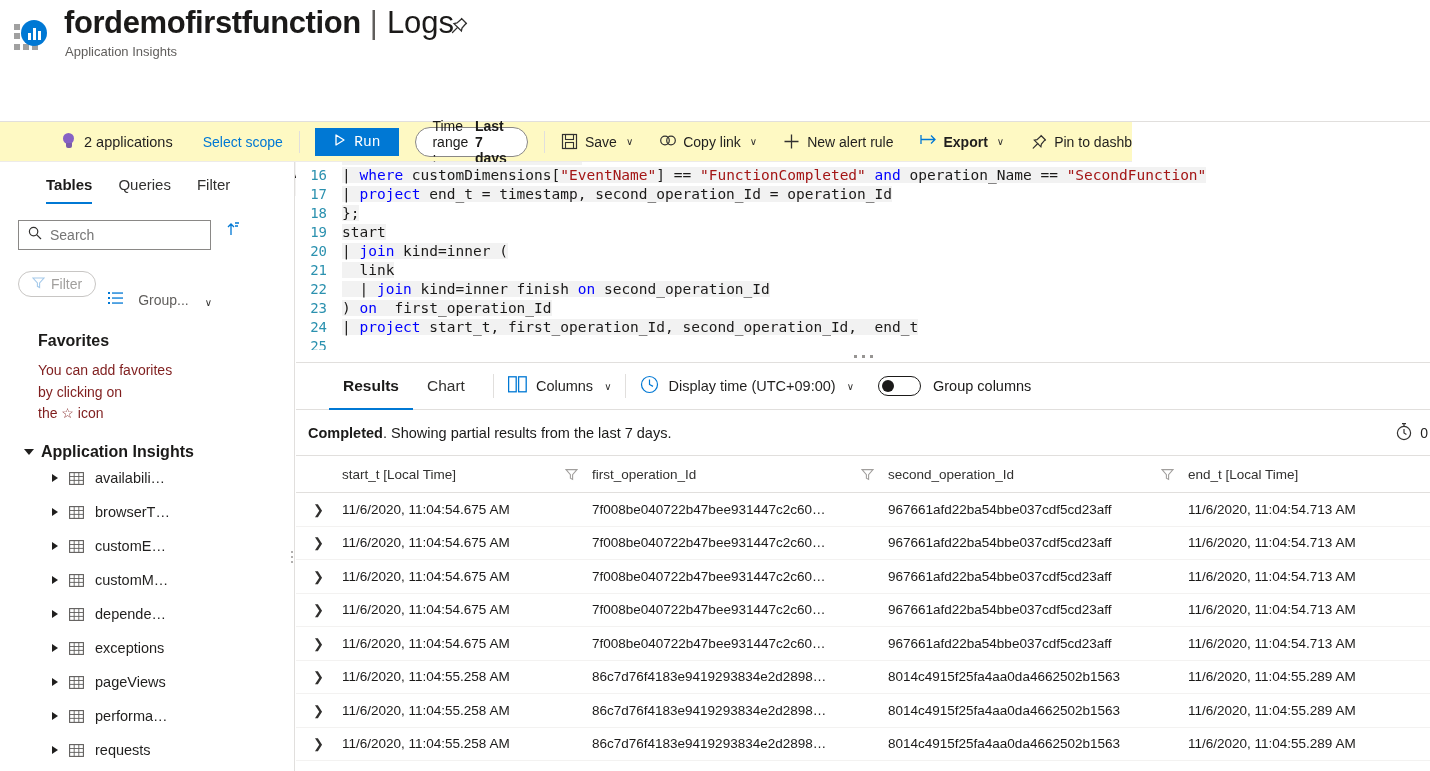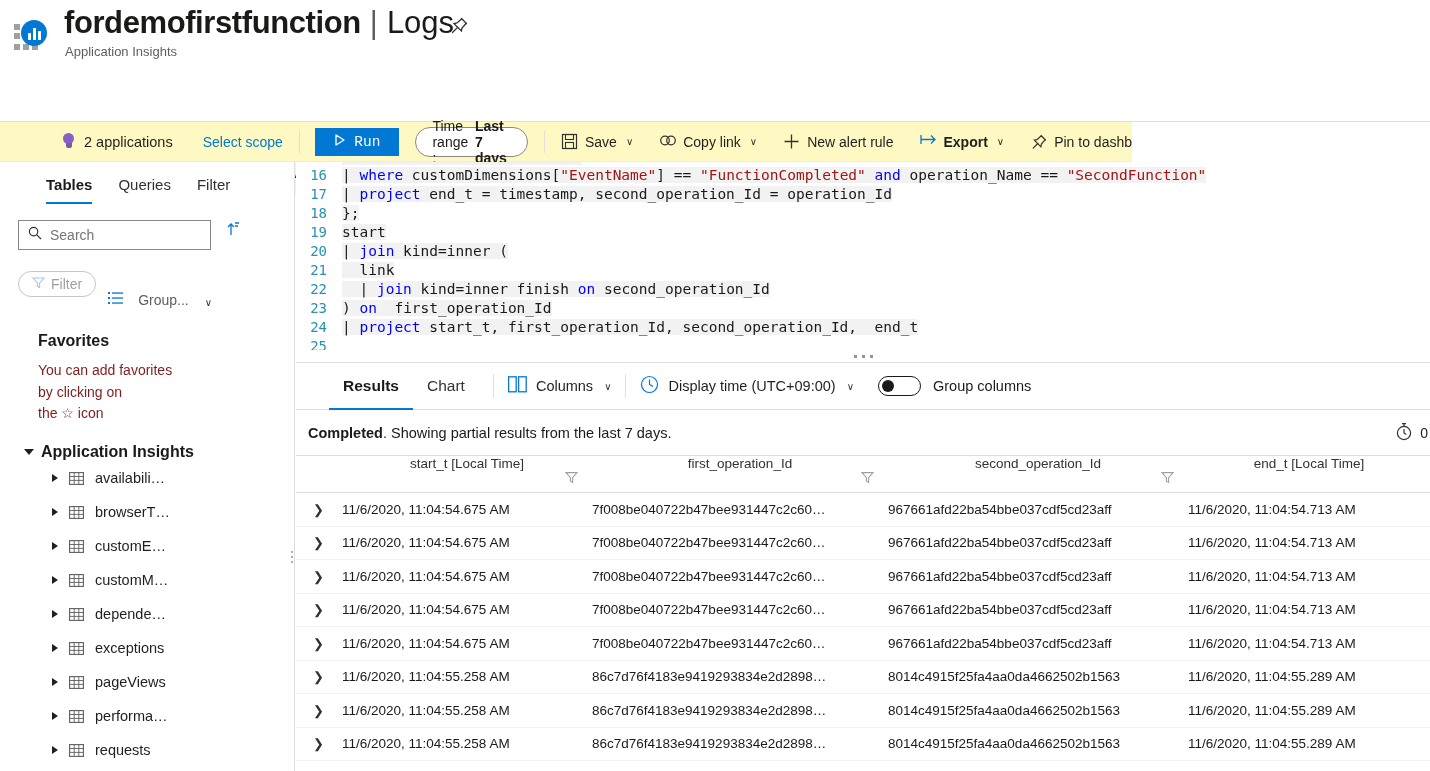--- a/index.html
+++ b/index.html
@@ -126,21 +126,21 @@
   .statusrow { display:flex; align-items:center; height:46px; padding-left:12px; font-size:14.5px;
                border-bottom:1px solid #e1dfdd; position:relative; }
   .statusrow b { font-weight:bold; }
   .timer-right { position:absolute; right:2px; top:12px; display:flex; align-items:center; gap:7px;
                  font-size:14px; color:#201f1e; }
 
   
   .rtable { width:1134px; }
   .thead { display:flex; align-items:center; height:37px; font-size:13.5px; color:#323130;
            border-bottom:1px solid #e1dfdd; }
-  .th { display:flex; align-items:center; height:37px;flex-direction:column; }
+  .th { display:flex; align-items:center; height:37px; }
   .th .thlbl { white-space:nowrap; }
   .filt-ic { width:13px; height:13px; margin-left:auto; margin-right:14px; flex:0 0 auto; cursor:pointer; }
   .c0 { width:42px; flex:0 0 auto; }
   .c1 { width:254px; flex:0 0 auto; padding-left:4px; }
   .c2 { width:296px; flex:0 0 auto; }
   .c3 { width:300px; flex:0 0 auto; }
   .c4 { width:242px; flex:0 0 auto; }
   .trow { display:flex; align-items:center; height:33.5px; font-size:13.5px; color:#1b1a19;
           border-bottom:1px solid #f3f2f1; }
   .expander { font-size:13px; color:#323130; padding-left:17px; cursor:pointer; }

